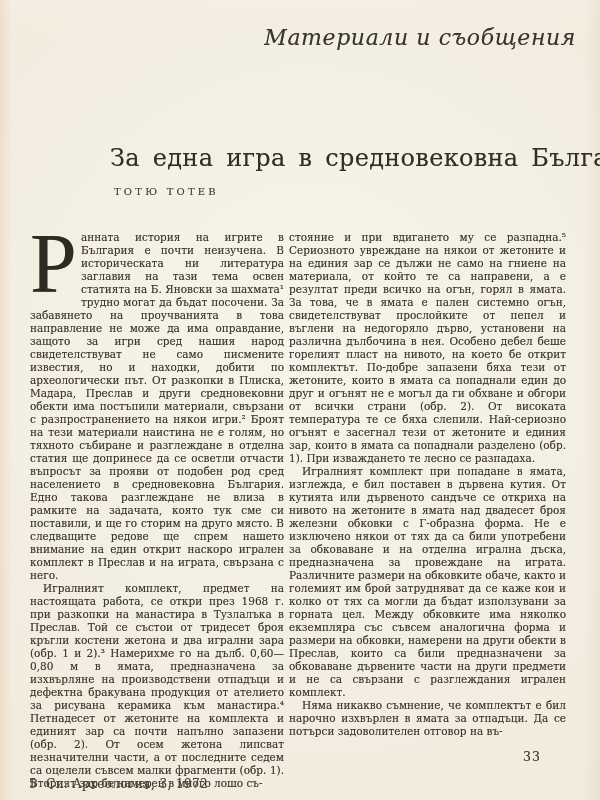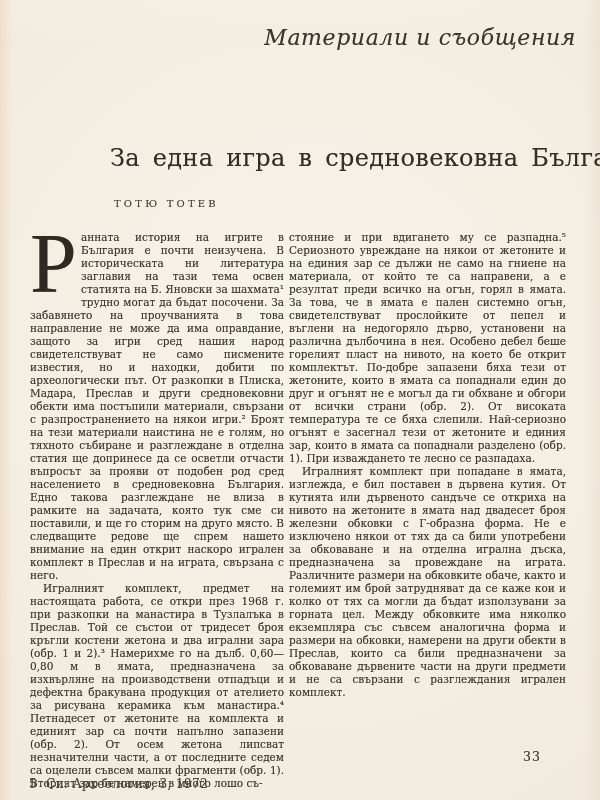--- a/index.html
+++ b/index.html
@@ -33,21 +33,21 @@
     margin: 0;
     font-weight: normal;
     font-size: 24px;
     line-height: 28px;
     letter-spacing: .3px;
     word-spacing: 5px;
     color: #332e26;
     white-space: nowrap;
   }
   .author {
-    position: absolute; left: 114px; top: 198px;
+    position: absolute; left: 114px; top: 186px;
     font-size: 10px;
     letter-spacing: 3.2px;
     color: #474137;
     white-space: nowrap;
   }
   .col {
     position: absolute; top: 231px;
     text-align: justify;
     font-size: 10.5px;
     line-height: 13px;
@@ -94,20 +94,21 @@
   <div class="author">ТОТЮ ТОТЕВ</div>
 
   <div class="col col-left">
     <p class="para"><span class="dropcap">Р</span><span>анната история на игрите в България е почти неизучена. В историческата ни литература заглавия на тази тема освен статията на Б. Яновски за шахмата¹ трудно могат да бъдат посочени. За забавянето на проучванията в това направление не може да има оправдание, защото за игри сред нашия народ свидетелствуват не само писмените известия, но и находки, добити по археологически път. От разкопки в Плиска, Мадара, Преслав и други средновековни обекти има постъпили материали, свързани с разпространението на някои игри.² Броят на тези материали наистина не е голям, но тяхното събиране и разглеждане в отделна статия ще допринесе да се осветли отчасти въпросът за прояви от подобен род сред населението в средновековна България. Едно такова разглеждане не влиза в рамките на задачата, която тук сме си поставили, и ще го сторим на друго място. В следващите редове ще спрем нашето внимание на един открит наскоро игрален комплект в Преслав и на играта, свързана с него.</span></p>
     <p class="para indent"><span>Игралният комплект, предмет на настоящата работа, се откри през 1968 г. при разкопки на манастира в Тузлалъка в Преслав. Той се състои от тридесет броя кръгли костени жетона и два игрални зара (обр. 1 и 2).³ Намерихме го на дълб. 0,60—0,80 м в ямата, предназначена за изхвърляне на производствени отпадъци и дефектна бракувана продукция от ателието за рисувана керамика към манастира.⁴ Петнадесет от жетоните на комплекта и единият зар са почти напълно запазени (обр. 2). От осем жетона липсват незначителни части, а от последните седем са оцелели съвсем малки фрагменти (обр. 1). Вторият зар бе намерен в много лошо съ-</span></p>
   </div>
 
   <div class="col col-right">
     <p class="para"><span>стояние и при вдигането му се разпадна.⁵ Сериозното увреждане на някои от жетоните и на единия зар се дължи не само на гниене на материала, от който те са направени, а е резултат преди всичко на огън, горял в ямата. За това, че в ямата е пален системно огън, свидетелствуват прослойките от пепел и въглени на недогоряло дърво, установени на различна дълбочина в нея. Особено дебел беше горелият пласт на нивото, на което бе открит комплектът. По-добре запазени бяха тези от жетоните, които в ямата са попаднали един до друг и огънят не е могъл да ги обхване и обгори от всички страни (обр. 2). От високата температура те се бяха слепили. Най-сериозно огънят е засегнал тези от жетоните и единия зар, които в ямата са попаднали разделено (обр. 1). При изваждането те лесно се разпадаха.</span></p>
     <p class="para indent"><span>Игралният комплект при попадане в ямата, изглежда, е бил поставен в дървена кутия. От кутията или дървеното сандъче се откриха на нивото на жетоните в ямата над двадесет броя железни обковки с Г-образна форма. Не е изключено някои от тях да са били употребени за обковаване и на отделна игрална дъска, предназначена за провеждане на играта. Различните размери на обковките обаче, както и големият им брой затрудняват да се каже кои и колко от тях са могли да бъдат използувани за горната цел. Между обковките има няколко екземпляра със съвсем аналогична форма и размери на обковки, намерени на други обекти в Преслав, които са били предназначени за обковаване дървените части на други предмети и не са свързани с разглеждания игрален комплект.</span></p>
+    <p class="para indent"><span>Няма никакво съмнение, че комплектът е бил нарочно изхвърлен в ямата за отпадъци. Да се потърси задоволителен отговор на въ-</span></p>
   </div>
 
   <div class="pagenum">33</div>
 
   <div class="footline">
     <span class="sig">5</span><span>Сп. Археология, 3, 1972</span>
   </div>
 
 </div>
 

